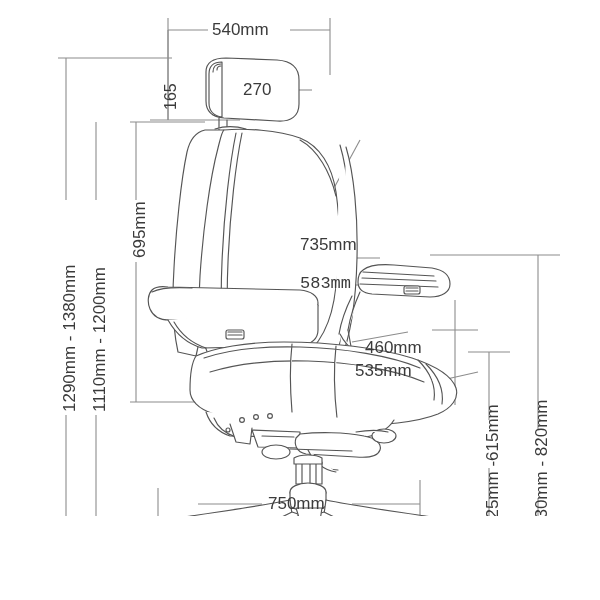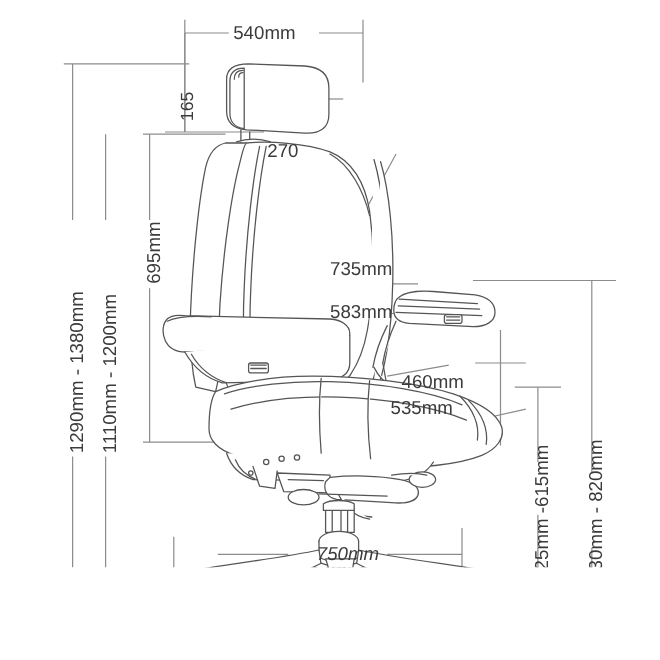--- a/index.html
+++ b/index.html
@@ -239,35 +239,35 @@
         <circle cx="386" cy="572" r="18"></circle>
         <circle cx="386" cy="572" r="12"></circle>
       </g>
     </g>
   </svg>
 
   <div class="dim-label lbl-big" style="left:212px; top:21px;">540mm</div>
 
   <div class="dim-label lbl-mid vert" style="left:163px; top:110px;">165</div>
 
-  <div class="dim-label lbl-big" style="left:243px; top:81px;margin-top:48px;">270</div>
+  <div class="dim-label lbl-big" style="left:243px; top:81px;">270</div>
 
   <div class="dim-label lbl-big vert" style="left:131px; top:258px;">695mm</div>
 
   <div class="dim-label lbl-big vert" style="left:91px; top:412px;">1110mm - 1200mm</div>
 
   <div class="dim-label lbl-big vert" style="left:61px; top:412px;">1290mm - 1380mm</div>
 
   <div class="dim-label lbl-big" style="left:300px; top:236px;">735mm</div>
 
-  <div class="dim-label lbl-big" style="left:300px; top:275px;">583mm</div>
+  <div class="dim-label lbl-big" style="left:300px; top:275px;font-family:Liberation Mono, monospace;">583mm</div>
 
   <div class="dim-label lbl-big" style="left:365px; top:339px;">460mm</div>
 
   <div class="dim-label lbl-big" style="left:355px; top:362px;">535mm</div>
 
-  <div class="dim-label lbl-big" style="left:288px; top:495px;font-style:italic;">750mm</div>
+  <div class="dim-label lbl-big" style="left:268px; top:495px;">750mm</div>
 
   <div class="dim-label lbl-big vert" style="left:484px; top:528px;">525mm -615mm</div>
 
   <div class="dim-label lbl-big vert" style="left:533px; top:528px;">730mm - 820mm</div>
 
 </div>
 
 </body></html>

